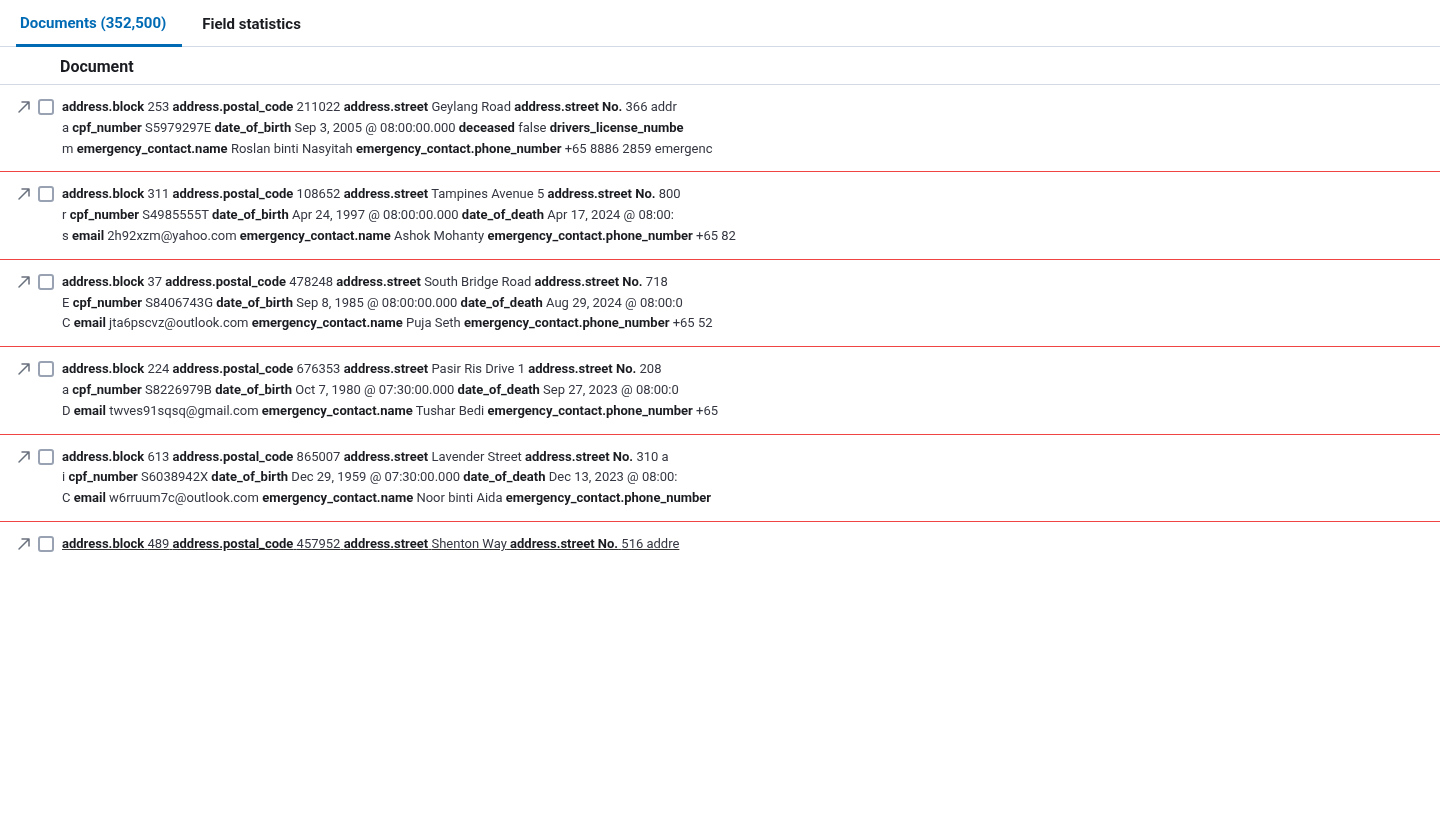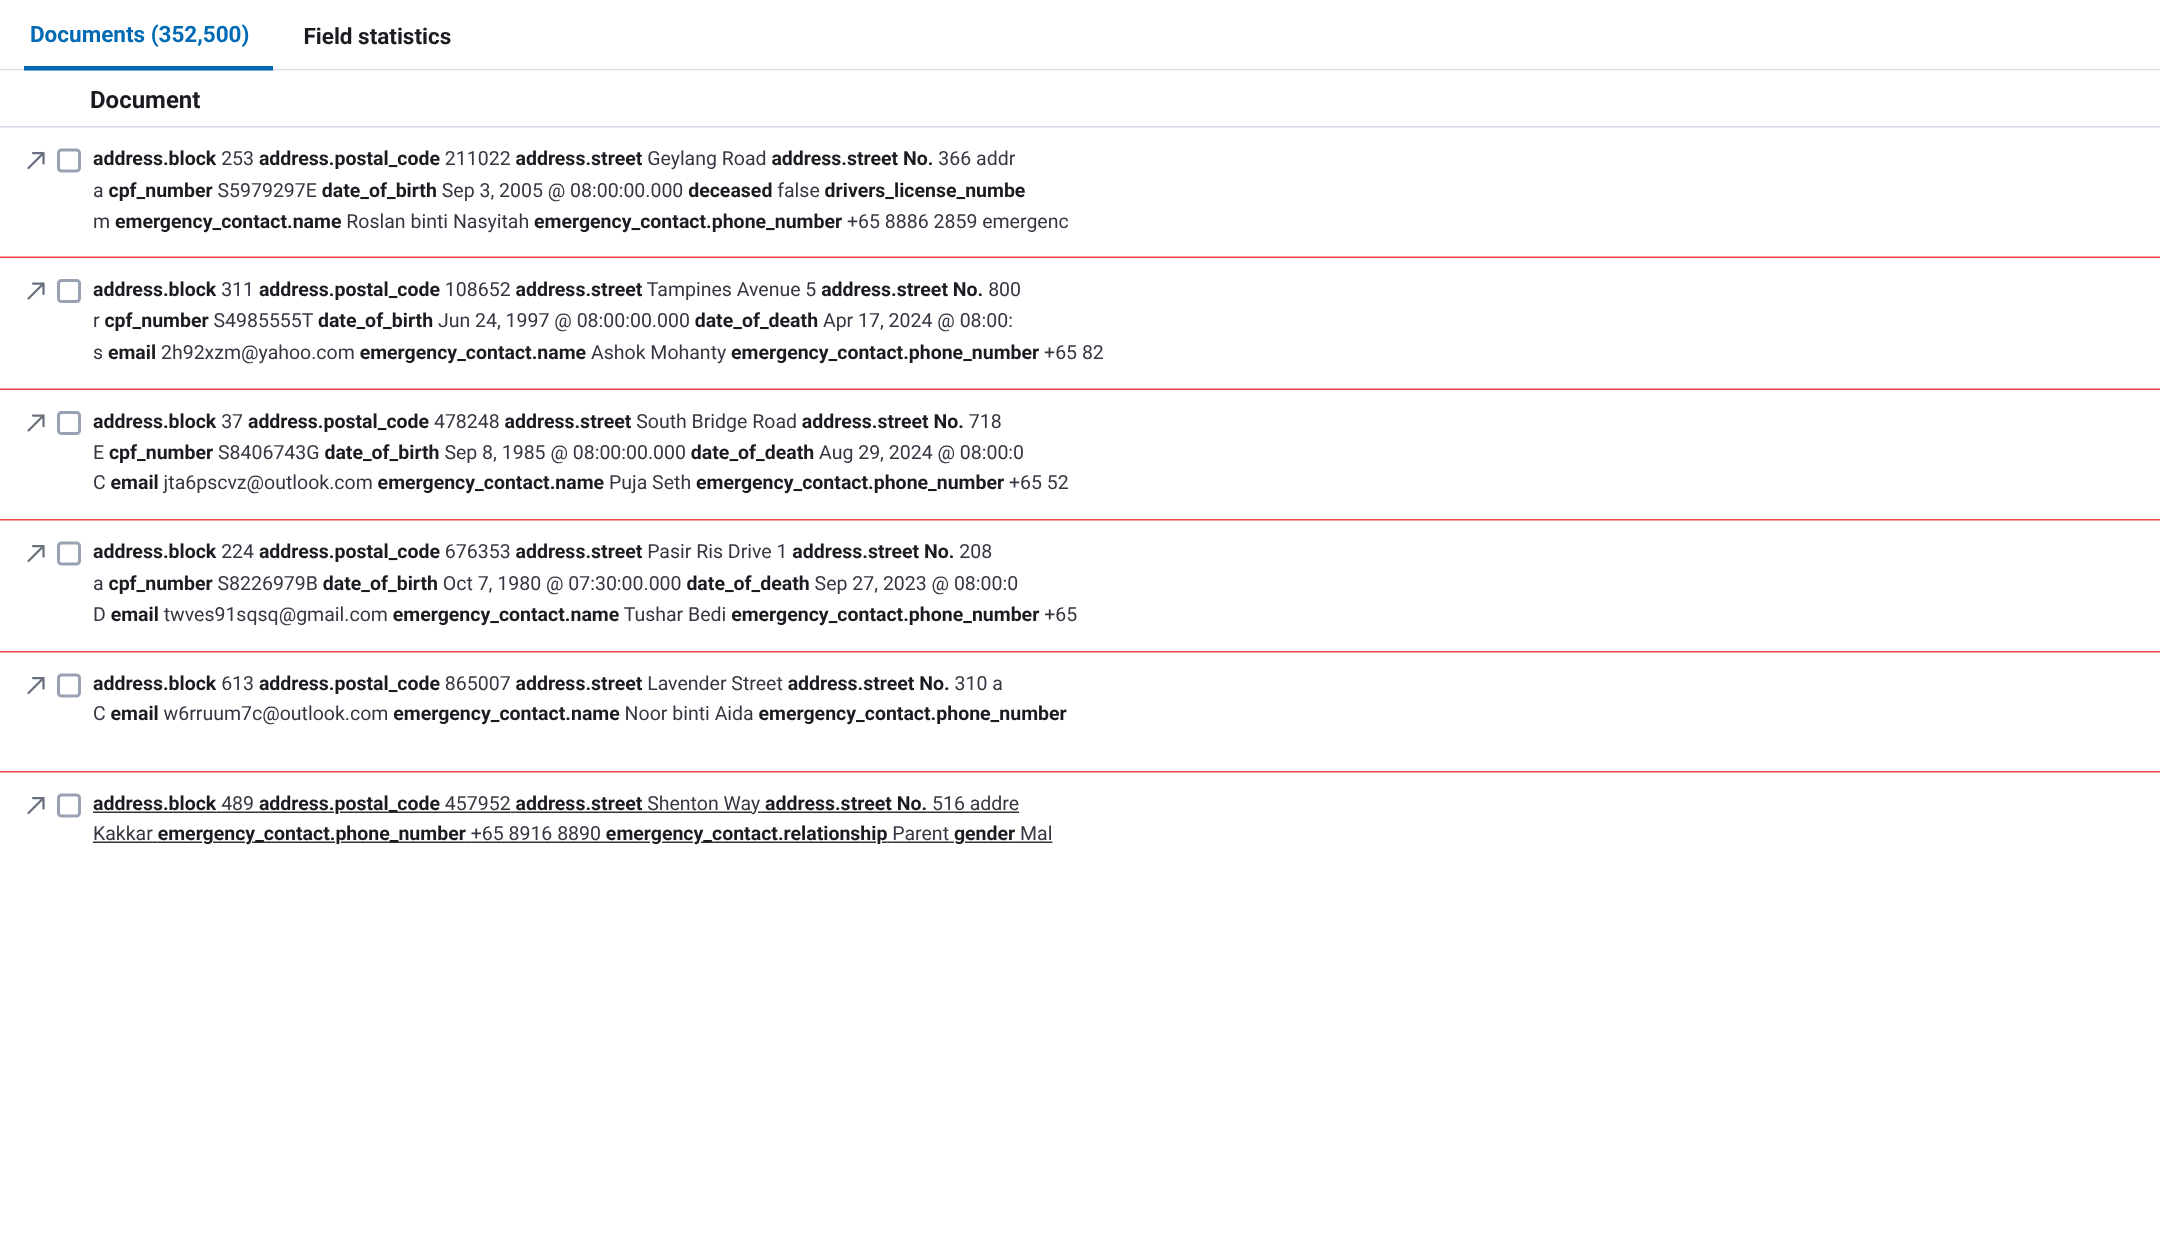--- a/index.html
+++ b/index.html
@@ -147,21 +147,21 @@
         <div class="row-actions">
           <div class="expand-icon" style="transform: rotate(0deg);">
             <svg width="14" height="14" viewBox="0 0 14 14" fill="none" xmlns="http://www.w3.org/2000/svg">
               <path d="M2 12L12 2M12 2H5M12 2V9" stroke="#69707d" stroke-width="1.5" stroke-linecap="round" stroke-linejoin="round"></path>
             </svg>
           </div>
           <div class="checkbox"></div>
         </div>
         <div class="doc-content">
           <div class="doc-text"><span class="field-name">address.block</span> <span class="field-value">311</span> <span class="field-name">address.postal_code</span> <span class="field-value">108652</span> <span class="field-name">address.street</span> <span class="field-value">Tampines Avenue 5</span> <span class="field-name">address.street No.</span> <span class="field-value">800</span></div>
-          <div class="doc-text"><span class="field-value">r</span> <span class="field-name">cpf_number</span> <span class="field-value">S4985555T</span> <span class="field-name">date_of_birth</span> <span class="field-value">Jun 24, 1997 @ 08:00:00.000</span> <span class="field-name">date_of_death</span> <span class="field-value">Apr 17, 2024 @ 08:00:</span></div>
+          <div class="doc-text"><span class="field-value">r</span> <span class="field-name">cpf_number</span> <span class="field-value">S4985555T</span> <span class="field-name">date_of_birth</span> <span class="field-value">Apr 24, 1997 @ 08:00:00.000</span> <span class="field-name">date_of_death</span> <span class="field-value">Apr 17, 2024 @ 08:00:</span></div>
           <div class="doc-text"><span class="field-value">s</span> <span class="field-name">email</span> <span class="field-value">2h92xzm@yahoo.com</span> <span class="field-name">emergency_contact.name</span> <span class="field-value">Ashok Mohanty</span> <span class="field-name">emergency_contact.phone_number</span> <span class="field-value">+65 82</span></div>
         </div>
       </div>
       <div class="doc-row">
         <div class="row-actions">
           <div class="expand-icon" style="transform: rotate(0deg);">
             <svg width="14" height="14" viewBox="0 0 14 14" fill="none" xmlns="http://www.w3.org/2000/svg">
               <path d="M2 12L12 2M12 2H5M12 2V9" stroke="#69707d" stroke-width="1.5" stroke-linecap="round" stroke-linejoin="round"></path>
             </svg>
           </div>
@@ -192,31 +192,31 @@
         <div class="row-actions">
           <div class="expand-icon" style="transform: rotate(0deg);">
             <svg width="14" height="14" viewBox="0 0 14 14" fill="none" xmlns="http://www.w3.org/2000/svg">
               <path d="M2 12L12 2M12 2H5M12 2V9" stroke="#69707d" stroke-width="1.5" stroke-linecap="round" stroke-linejoin="round"></path>
             </svg>
           </div>
           <div class="checkbox"></div>
         </div>
         <div class="doc-content">
           <div class="doc-text"><span class="field-name">address.block</span> <span class="field-value">613</span> <span class="field-name">address.postal_code</span> <span class="field-value">865007</span> <span class="field-name">address.street</span> <span class="field-value">Lavender Street</span> <span class="field-name">address.street No.</span> <span class="field-value">310 a</span></div>
+          <div class="doc-text"><span class="field-value">i</span> <span class="field-name">cpf_number</span> <span class="field-value">S6038942X</span> <span class="field-name">date_of_birth</span> <span class="field-value">Dec 29, 1959 @ 07:30:00.000</span> <span class="field-name">date_of_death</span> <span class="field-value">Dec 13, 2023 @ 08:00:</span></div>
           <div class="doc-text"><span class="field-value">C</span> <span class="field-name">email</span> <span class="field-value">w6rruum7c@outlook.com</span> <span class="field-name">emergency_contact.name</span> <span class="field-value">Noor binti Aida</span> <span class="field-name">emergency_contact.phone_number</span></div>
         </div>
       </div>
       <div class="doc-row">
         <div class="row-actions">
           <div class="expand-icon" style="transform: rotate(0deg);">
             <svg width="14" height="14" viewBox="0 0 14 14" fill="none" xmlns="http://www.w3.org/2000/svg">
               <path d="M2 12L12 2M12 2H5M12 2V9" stroke="#69707d" stroke-width="1.5" stroke-linecap="round" stroke-linejoin="round"></path>
             </svg>
           </div>
           <div class="checkbox"></div>
         </div>
         <div class="doc-content">
           <div class="doc-text"><span class="field-name">address.block</span> <span class="field-value">489</span> <span class="field-name">address.postal_code</span> <span class="field-value">457952</span> <span class="field-name">address.street</span> <span class="field-value">Shenton Way</span> <span class="field-name">address.street No.</span> <span class="field-value">516 addre</span></div>
-          <div class="doc-text"><span class="field-value">Kakkar</span> <span class="field-name">emergency_contact.phone_number</span> <span class="field-value">+65 8916 8890</span> <span class="field-name">emergency_contact.relationship</span> <span class="field-value">Parent</span> <span class="field-name">gender</span> <span class="field-value">Mal</span></div>
         </div>
       </div>
     </div>
 </div>
 
 </body></html>

